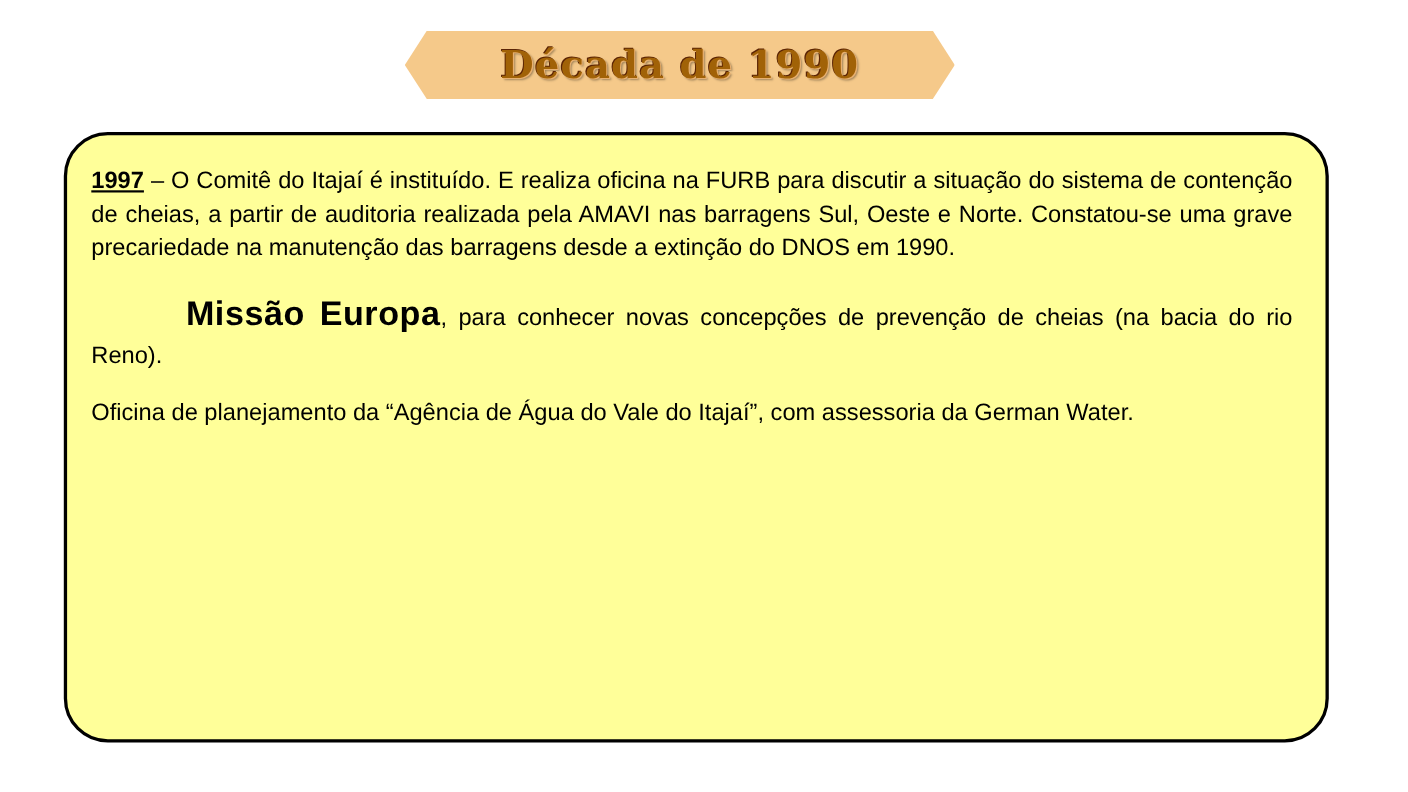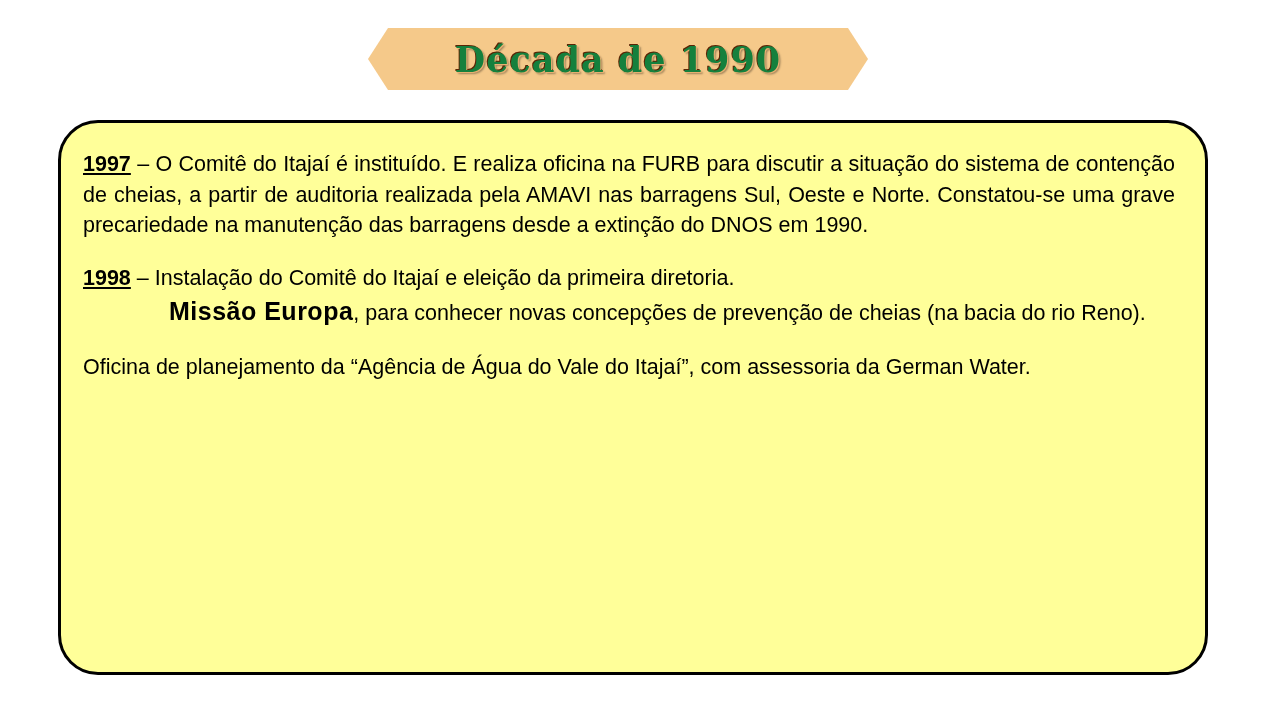--- a/index.html
+++ b/index.html
@@ -33,21 +33,21 @@
   .banner-text {
     position: absolute;
     inset: 0;
     display: flex;
     align-items: center;
     justify-content: center;
     font-family: "DejaVu Serif", serif;
     font-weight: bold;
     font-size: 35px;
     letter-spacing: 1px;
-    color: #15803d;
+    color: #a16207;
     text-shadow:
        1px 1px 0 #e8b070,
       -1px -1px 0 #5b2405,
        2px 2px 2px rgba(0,0,0,0.35);
     white-space: nowrap;
   }
 
   
   .card {
     position: absolute;
@@ -72,21 +72,21 @@
     text-align: justify;
     text-justify: inter-word;
   }
   p.nojust { text-align: left; }
   .year {
     font-weight: bold;
     text-decoration: underline;
   }
   .gap { height: 22px; }
   .missao {
-    font-size: 25px;
+    font-size: 31px;
     font-weight: bold;
     letter-spacing: 0.5px;
   }
   .indent-lead { display: inline-block; width: 86px; }
 </style>
 </head>
 <body>
 
 <div class="banner-wrap">
   <div class="banner-shape"></div>
@@ -96,21 +96,20 @@
 <div class="card">
   <div class="body-text">
 
     <div>
       <p><span class="year">1997</span> <span>– </span><span> O Comitê do Itajaí é instituído. E realiza oficina na FURB para discutir a situação do sistema de contenção de cheias, a partir de auditoria realizada pela AMAVI nas barragens Sul, Oeste e Norte. Constatou-se uma grave precariedade na manutenção das barragens desde a extinção do DNOS em 1990.</span></p>
     </div>
 
     <div class="gap"></div>
 
     <div>
-      <p class="nojust"><span class="year">1998</span> <span>– </span><span> Instalação do Comitê do Itajaí e eleição da primeira diretoria.</span></p>
       <p><span class="indent-lead"></span><span class="missao">Missão Europa</span><span>, para conhecer novas concepções de prevenção de cheias (na bacia do rio Reno).</span></p>
     </div>
 
     <div class="gap"></div>
 
     <div>
       <p>Oficina de planejamento da “Agência de Água do Vale do Itajaí”, com assessoria da German Water.</p>
     </div>
 
   </div>

